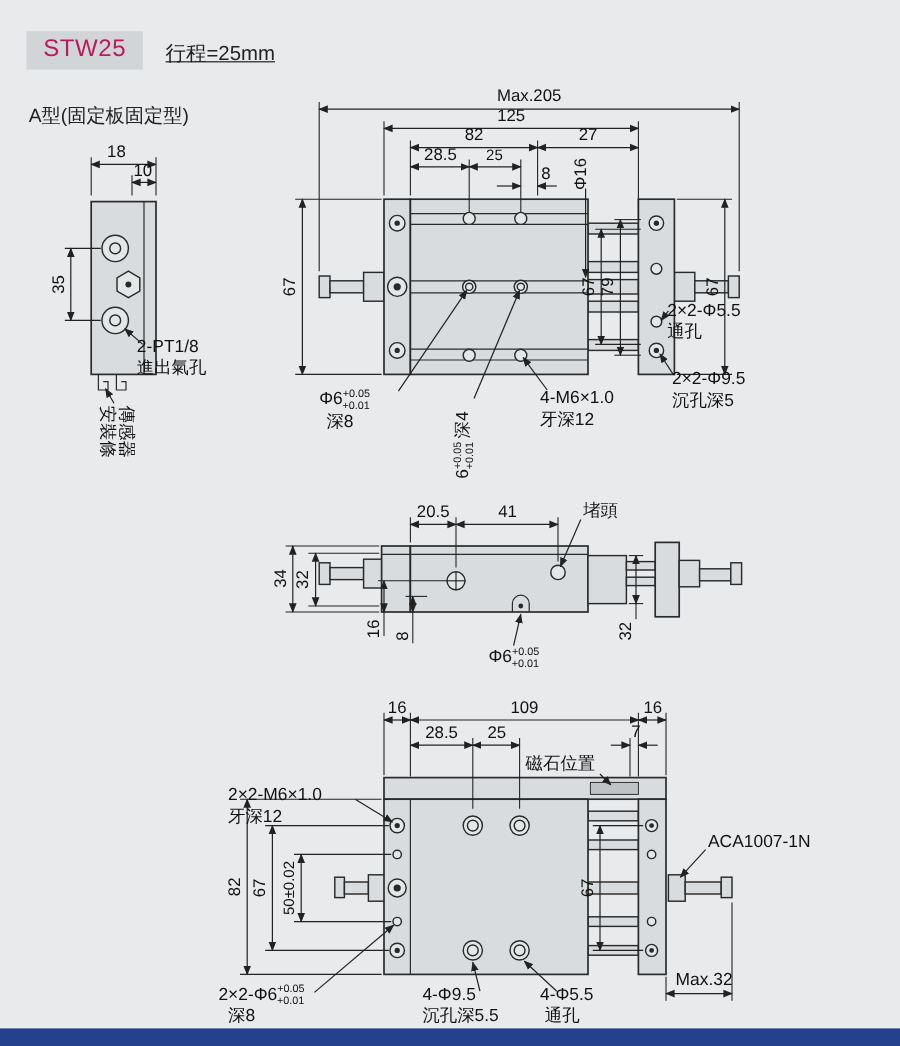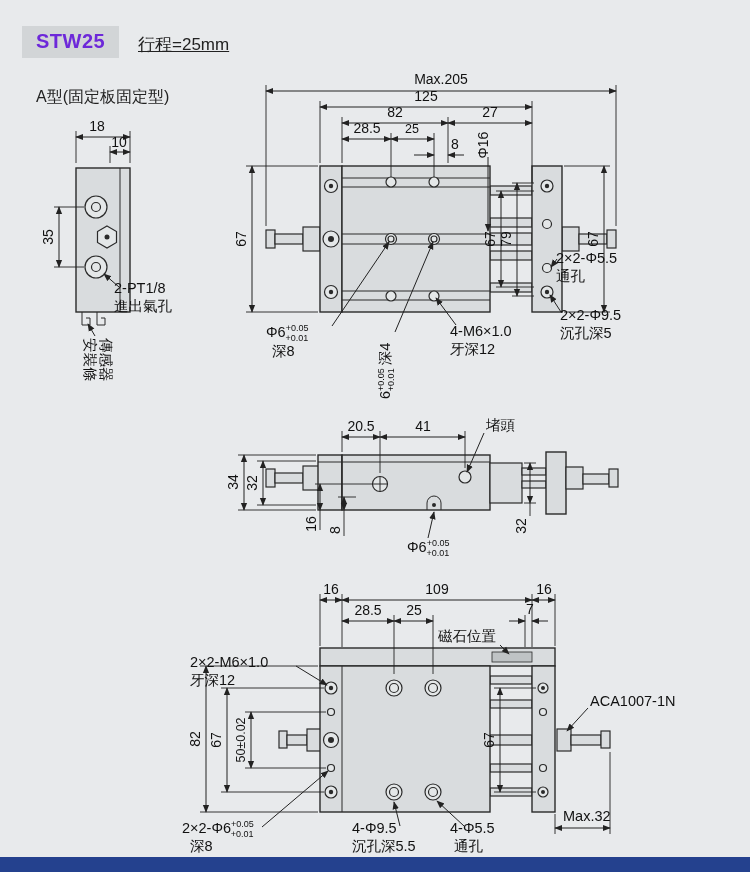--- a/index.html
+++ b/index.html
@@ -3,25 +3,25 @@
 <meta charset="utf-8">
 <style>
   html,body{margin:0;padding:0;}
   body{
     width:750px;height:872px;position:relative;overflow:hidden;
     background:#e8eaec;
     font-family:"Liberation Sans","DejaVu Sans",sans-serif;
   }
   .model-badge{
     position:absolute;left:22px;top:26px;background:#d2d5d7;
-    padding:4px 14px 5px 14px;font-weight:bold;font-size:20px;color:#6d28d9;
+    padding:4px 14px 5px 14px;font-weight:normal;font-size:20px;color:#be185d;
     letter-spacing:0.5px;
   }
   .stroke-label{position:absolute;left:138px;top:33px;font-size:17px;color:#222;text-decoration:underline;}
-  .type-label{position:absolute;left:36px;top:87px;font-size:16px;color:#222;}
+  .type-label{position:absolute;left:24px;top:87px;font-size:16px;color:#222;}
   .footer-bar{position:absolute;left:0;top:857px;width:750px;height:15px;background:#24418e;}
   svg{position:absolute;left:0;top:0;}
   
   .part{fill:#d9dcde;stroke:#2a2a2a;stroke-width:1.4;}
   .part2{fill:#d9dcde;stroke:#2a2a2a;stroke-width:1.2;}
   .thin{fill:none;stroke:#2a2a2a;stroke-width:1;}
   .hole{fill:#e4e7e8;stroke:#2a2a2a;stroke-width:1.2;}
   .holes{fill:#2a2a2a;stroke:none;}
   .dim{stroke:#222;stroke-width:1;fill:none;}
   .ext{stroke:#222;stroke-width:0.9;fill:none;}

